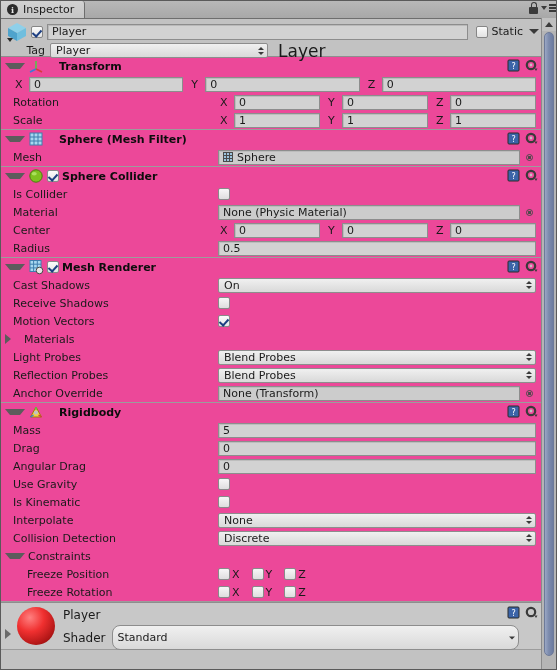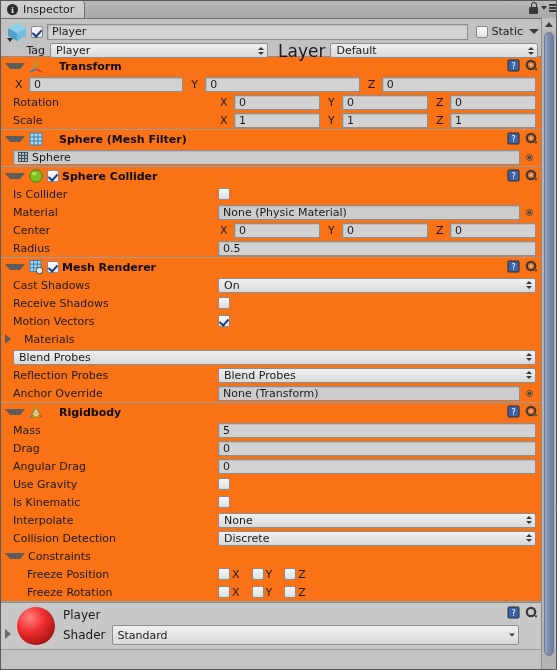--- a/index.html
+++ b/index.html
@@ -192,21 +192,21 @@
   }
   .dot-btn::after {
     content: "";
     width: 7px; height: 7px; border-radius: 50%;
     border: 1px solid #4a4a4a;
     box-sizing: border-box;
     background: radial-gradient(circle at 50% 50%, #4a4a4a 0 1.4px, transparent 1.6px);
   }
 
   
-  .comp { background: #f97316; border-bottom: 1px solid #9c9c9c; }
+  .comp { background: #ec4899; border-bottom: 1px solid #9c9c9c; }
   .comp-head {
     display: flex; align-items: center;
     height: 18px;
     padding-left: 4px;
     position: relative;
   }
   .foldout {
     width: 0; height: 0;
     border-left: 5px solid transparent;
     border-right: 5px solid transparent;
@@ -288,21 +288,21 @@
   .mat-sphere {
     width: 38px; height: 38px; flex: 0 0 38px;
     border-radius: 50%;
     margin: 4px 8px 0 2px;
     background: radial-gradient(circle at 34% 28%, #ff8080 0%, #f03030 38%, #b01616 74%, #6e0c0c 100%);
   }
   .mat-right { flex: 1 1 auto; padding-top: 5px; }
   .mat-name { font-size: 12px; color: #1a1a1a; margin-bottom: 3px; }
   .mat-shader-row { display: flex; align-items: center; }
   .mat-shader-lbl { font-size: 12px; margin-right: 6px; }
-  .mat-shader-popup { flex: 1 1 auto; margin-right: 24px; height: 20px; }
+  .mat-shader-popup { flex: 1 1 auto; margin-right: 24px; height: 25px; border-radius: 8px; }
 
   
   .scrollbar {
     position: absolute; right: 0; top: 17px;
     width: 15px; height: 653px;
     background: #b5b5b5;
     border-left: 1px solid #8b8b8b;
     box-sizing: border-box;
   }
   .sb-up {
@@ -375,27 +375,20 @@
       <div class="obj-row2">
         <span class="tag-label">Tag</span>
         <span class="popup" style="width:218px;">
           <span>Player</span>
           <span class="updown">
               <i class="up"></i>
               <i class="dn"></i>
             </span>
         </span>
         <span class="layer-label">Layer</span>
-        <span class="popup" style="flex:1 1 auto; margin-right:5px;">
-          <span>Default</span>
-          <span class="updown">
-              <i class="up"></i>
-              <i class="dn"></i>
-            </span>
-        </span>
       </div>
     </div>
 
     <div class="comp">
       <div class="comp-head">
         <span class="foldout"></span>
         <span class="comp-icon">
           <svg width="16" height="16" viewBox="0 0 16 16">
             <line x1="8" y1="11" x2="8" y2="3" stroke="#5ac44a" stroke-width="1.6"></line>
             <line x1="8" y1="11" x2="2" y2="14" stroke="#3b7bd6" stroke-width="1.6"></line>
@@ -491,20 +484,21 @@
           <span class="gear-icon">
             <svg width="13" height="13" viewBox="0 0 13 13">
                 <circle cx="6" cy="6" r="4.2" fill="none" stroke="#3a3a3a" stroke-width="2.2"></circle>
                 <circle cx="6" cy="6" r="1.4" fill="#c2c2c2"></circle>
                 <polygon points="9.5,9.5 12.5,9.5 11,12" fill="#3a3a3a"></polygon>
               </svg>
           </span>
         </span>
       </div>
       <div class="row">
+        <span class="lbl">Mesh</span>
         <span class="ctrl-area">
           <span class="objfield" style="flex:1 1 auto;">
             <span class="mesh-mini">
               <svg width="10" height="10" viewBox="0 0 10 10">
                   <rect x="0.5" y="0.5" width="9" height="9" fill="#9cc3dc" stroke="#4a4a4a"></rect>
                   <line x1="3.5" y1="0.5" x2="3.5" y2="9.5" stroke="#4a4a4a"></line>
                   <line x1="6.5" y1="0.5" x2="6.5" y2="9.5" stroke="#4a4a4a"></line>
                   <line x1="0.5" y1="3.5" x2="9.5" y2="3.5" stroke="#4a4a4a"></line>
                   <line x1="0.5" y1="6.5" x2="9.5" y2="6.5" stroke="#4a4a4a"></line>
                 </svg>
@@ -643,20 +637,21 @@
           <span class="cbsm checked"></span>
         </span>
       </div>
 
       <div class="row" style="padding-left:4px;">
         <span class="foldout closed"></span>
         <span class="lbl">Materials</span>
       </div>
 
       <div class="row">
+        <span class="lbl">Light Probes</span>
         <span class="ctrl-area">
           <span class="popup" style="flex:1 1 auto;">
             <span>Blend Probes</span>
             <span class="updown">
                 <i class="up"></i>
                 <i class="dn"></i>
               </span>
           </span>
         </span>
       </div>

